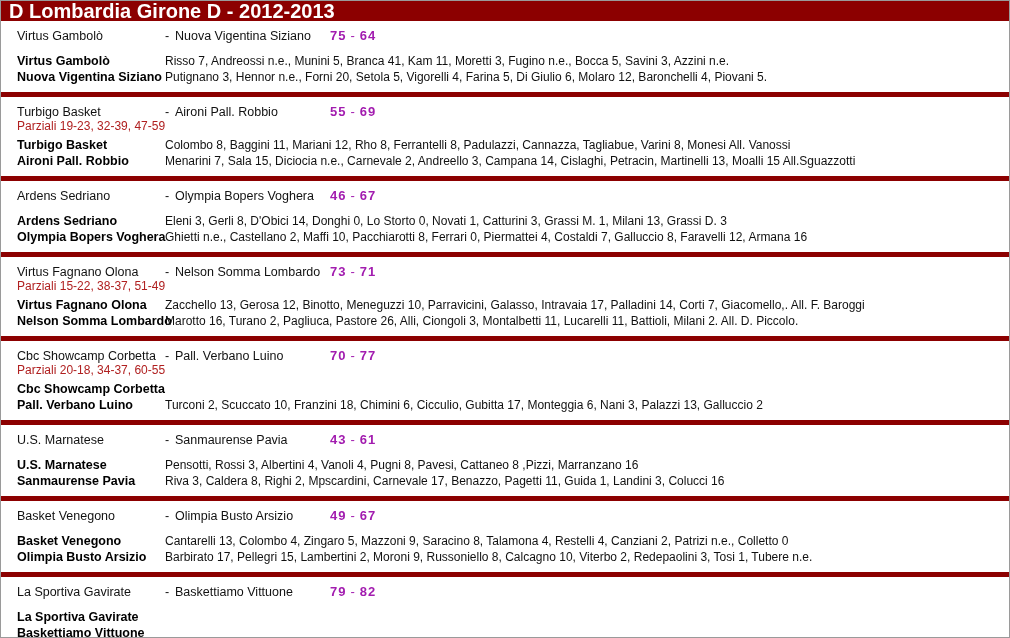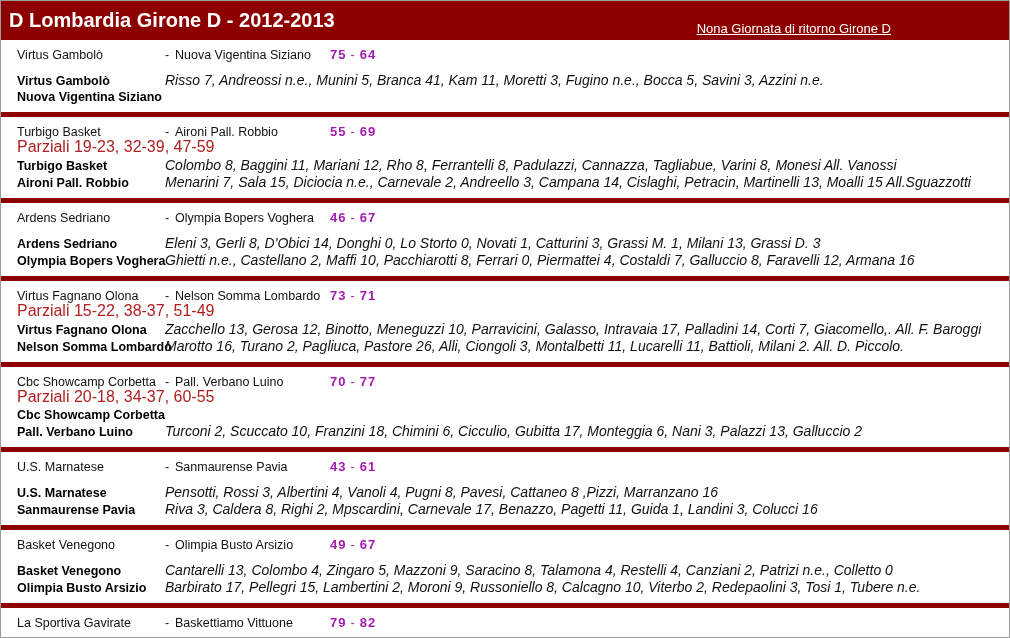--- a/index.html
+++ b/index.html
@@ -15,21 +15,21 @@
     width: 1010px;
     height: 638px;
     box-sizing: border-box;
     border: 1px solid #9a9a9a;
     background: #ffffff;
     overflow: hidden;
   }
   
   .header {
     position: relative;
-    height: 39px;
+    height: 20px;
     background: #8c0000;
     display: flex;
     align-items: center;
   }
   .header-title {
     color: #ffffff;
     font-size: 20px;
     font-weight: bold;
     letter-spacing: 0px;
     padding-left: 8px;
@@ -82,21 +82,21 @@
     color: #a21caf;
     font-size: 13px;
     font-weight: bold;
     white-space: nowrap;
     letter-spacing: 1px;
   }
   .score .sep { font-weight: normal; padding: 0 4px; }
 
   .partials {
     padding-left: 12px;
-    font-size: 16px;
+    font-size: 12px;
     color: #b02020;
     line-height: 15px;
     white-space: nowrap;
   }
   .partials .lbl { color: #b02020; }
 
   .roster {
     display: flex;
     align-items: baseline;
     line-height: 15px;
@@ -105,25 +105,24 @@
   .roster-team {
     width: 160px;
     padding-left: 12px;
     box-sizing: border-box;
     font-size: 12.5px;
     font-weight: bold;
     color: #000000;
     white-space: nowrap;
   }
   .roster-players {
-    font-size: 14px;
+    font-size: 12px;
     color: #111111;
     white-space: nowrap;
     overflow: hidden;
-    font-style: italic;
   }
   .spacer { height: 7px; }
   .spacer-sm { height: 3px; }
 </style>
 </head>
 <body>
 
 <div class="page">
 
   <div class="header">
@@ -140,20 +139,21 @@
           <div class="score"><span>75</span><span class="sep">-</span><span>64</span></div>
         </div>
         <div class="spacer"></div>
         <div class="spacer-sm"></div>
         <div class="roster">
           <div class="roster-team">Virtus Gambolò</div>
           <div class="roster-players">Risso 7, Andreossi n.e., Munini 5, Branca 41, Kam 11, Moretti 3, Fugino n.e., Bocca 5, Savini 3, Azzini n.e.</div>
         </div>
         <div class="roster">
           <div class="roster-team">Nuova Vigentina Siziano</div>
+          <div class="roster-players">Putignano 3, Hennor n.e., Forni 20, Setola 5, Vigorelli 4, Farina 5, Di Giulio 6, Molaro 12, Baronchelli 4, Piovani 5.</div>
         </div>
         <div class="spacer-sm"></div>
       </div>
       <div class="match">
         <div class="row-line">
           <div class="team-col">Turbigo Basket</div>
           <div class="dash">-</div>
           <div class="away-col">Aironi Pall. Robbio</div>
           <div class="score"><span>55</span><span class="sep">-</span><span>69</span></div>
         </div>

